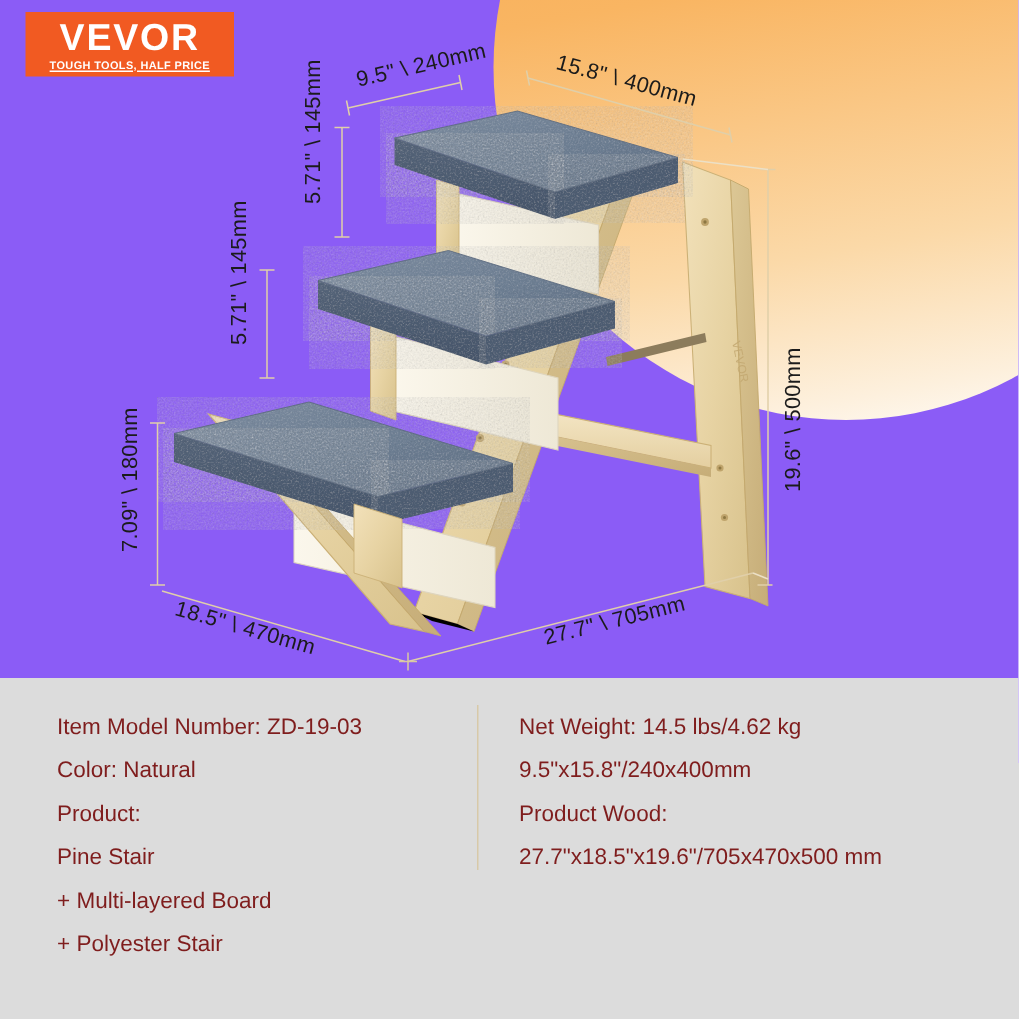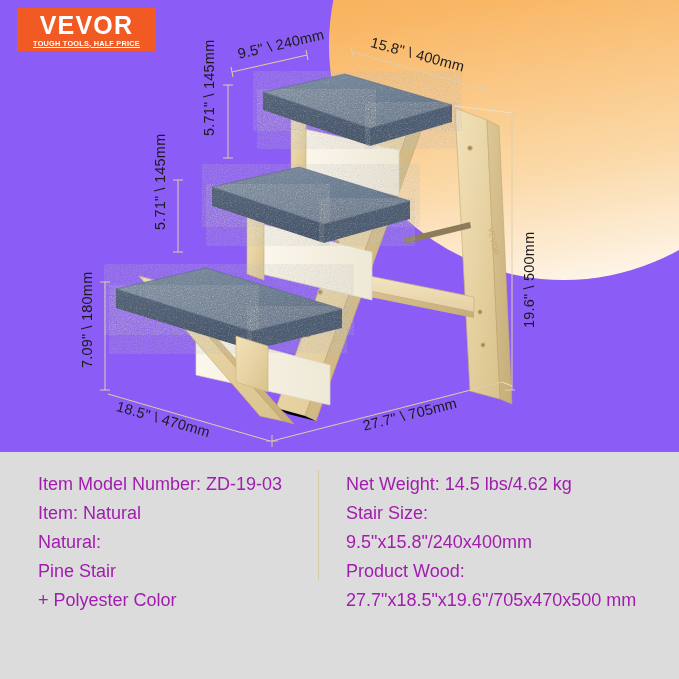--- a/index.html
+++ b/index.html
@@ -63,22 +63,22 @@
     padding:18px 0 0 0;
   }
   .spec-col{box-sizing:border-box;}
   .spec-col.left{width:320px;padding-left:38px;}
   .spec-col.right{width:359px;padding-left:26px;}
   #spec-divider{
     position:absolute;left:318px;top:470px;width:1px;height:110px;
     background:#d8c9a8;
   }
   .spec-line{
-    font-size:18px;
-    color:#a21caf;
+    font-size:15px;
+    color:#7f1d1d;
     line-height:29px;
     white-space:nowrap;
     font-family:"Liberation Sans", sans-serif;
   }
 </style>
 </head>
 <body>
 
 <div id="page">
 
@@ -260,28 +260,28 @@
     <div class="dim" style="left:117px;top:398px;transform:rotate(16deg);transform-origin:0 50%;">18.5" \ 470mm</div>
 
     <div class="dim" style="left:363px;top:418px;transform:rotate(-14deg);transform-origin:0 50%;">27.7" \ 705mm</div>
 
     <div class="dim" style="left:529px;top:320px;transform:rotate(-90deg);transform-origin:0 50%;">19.6" \ 500mm</div>
   </div>
 
   <div id="specs">
     <div class="spec-col left">
       <div class="spec-line">Item Model Number: ZD-19-03</div>
-      <div class="spec-line">Item: Natural</div>
-      <div class="spec-line">Natural:</div>
+      <div class="spec-line">Color: Natural</div>
+      <div class="spec-line">Product:</div>
       <div class="spec-line">Pine Stair</div>
-      <div class="spec-line">+ Polyester Color</div>
+      <div class="spec-line">+ Multi-layered Board</div>
+      <div class="spec-line">+ Polyester Stair</div>
     </div>
     <div class="spec-col right">
       <div class="spec-line">Net Weight: 14.5 lbs/4.62 kg</div>
-      <div class="spec-line">Stair Size:</div>
       <div class="spec-line">9.5"x15.8"/240x400mm</div>
       <div class="spec-line">Product Wood:</div>
       <div class="spec-line">27.7"x18.5"x19.6"/705x470x500 mm</div>
     </div>
   </div>
   <div id="spec-divider"></div>
 
 </div>
 
 </body></html>

